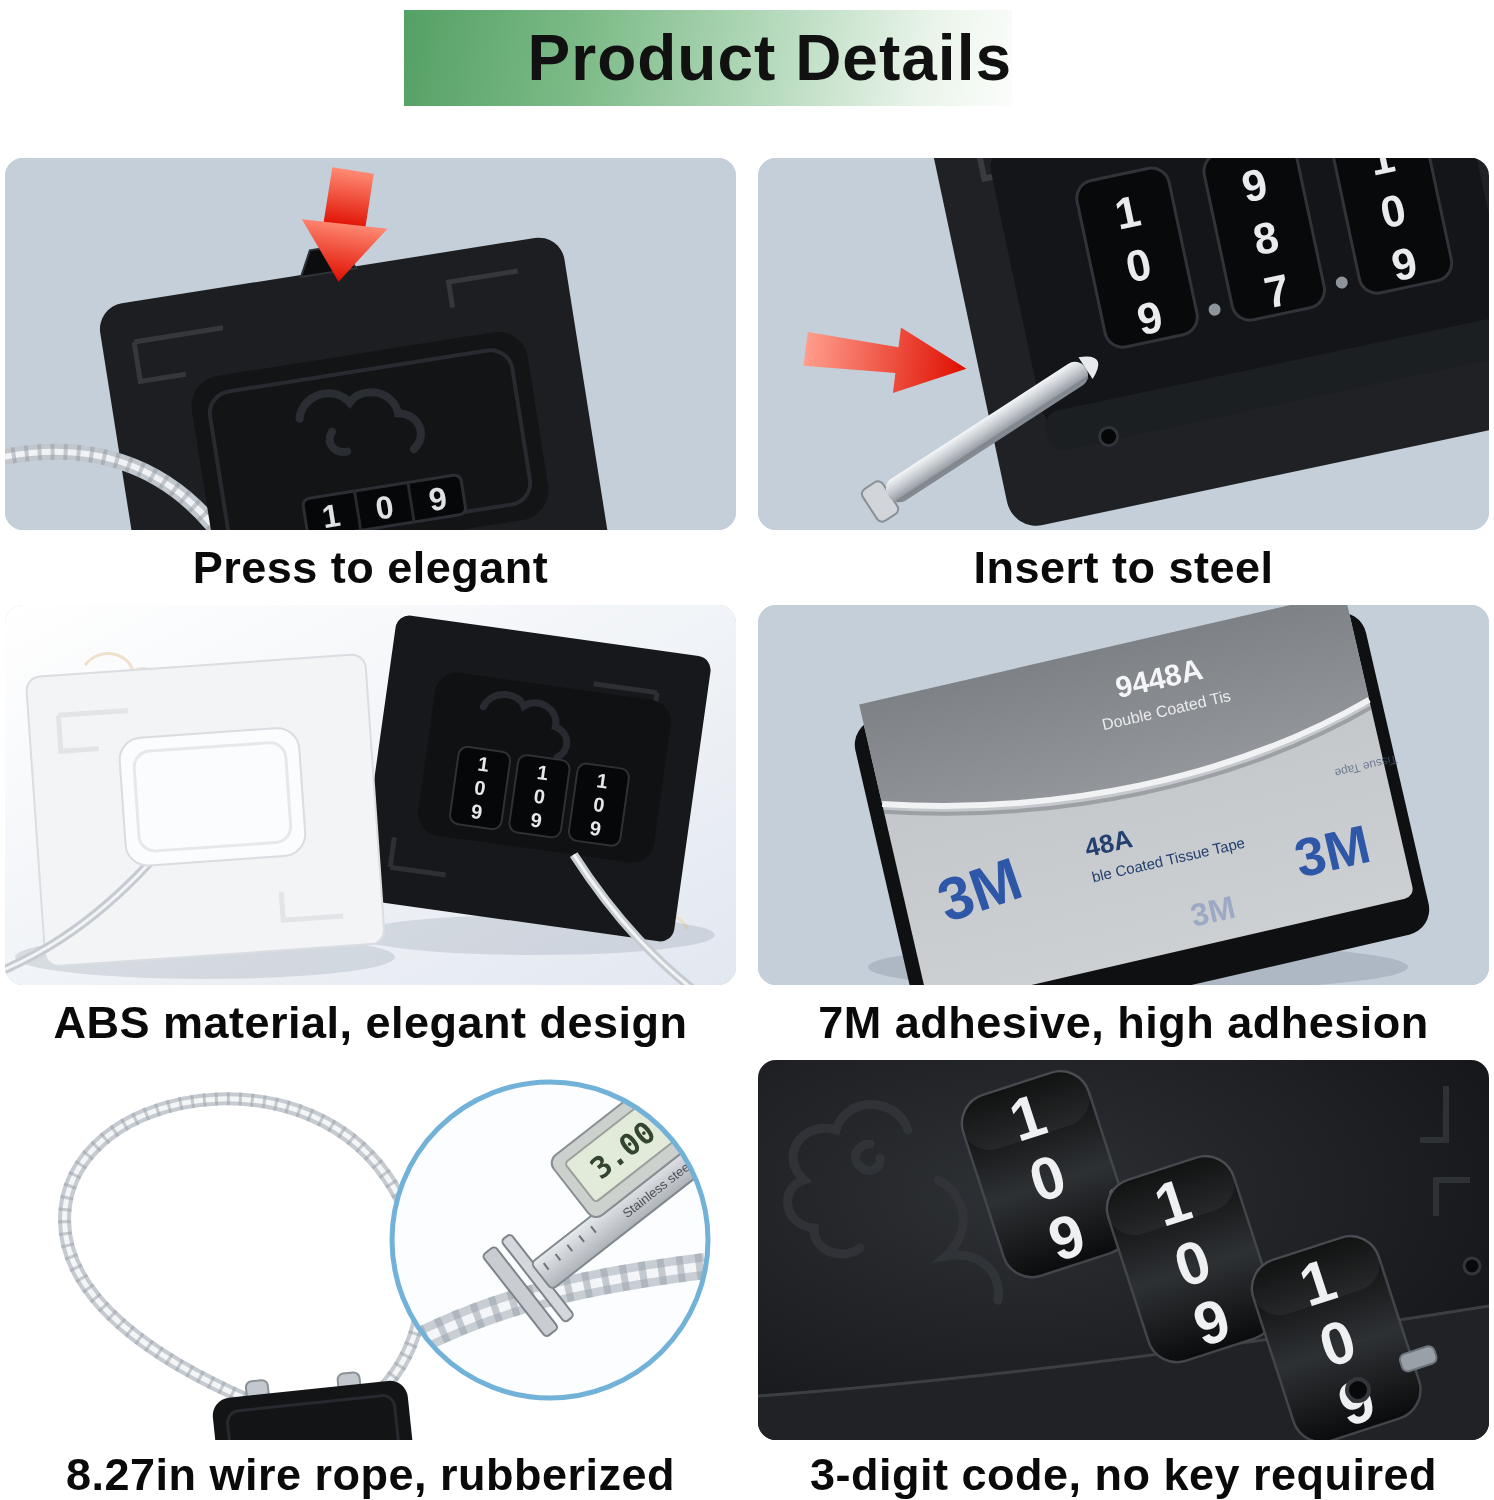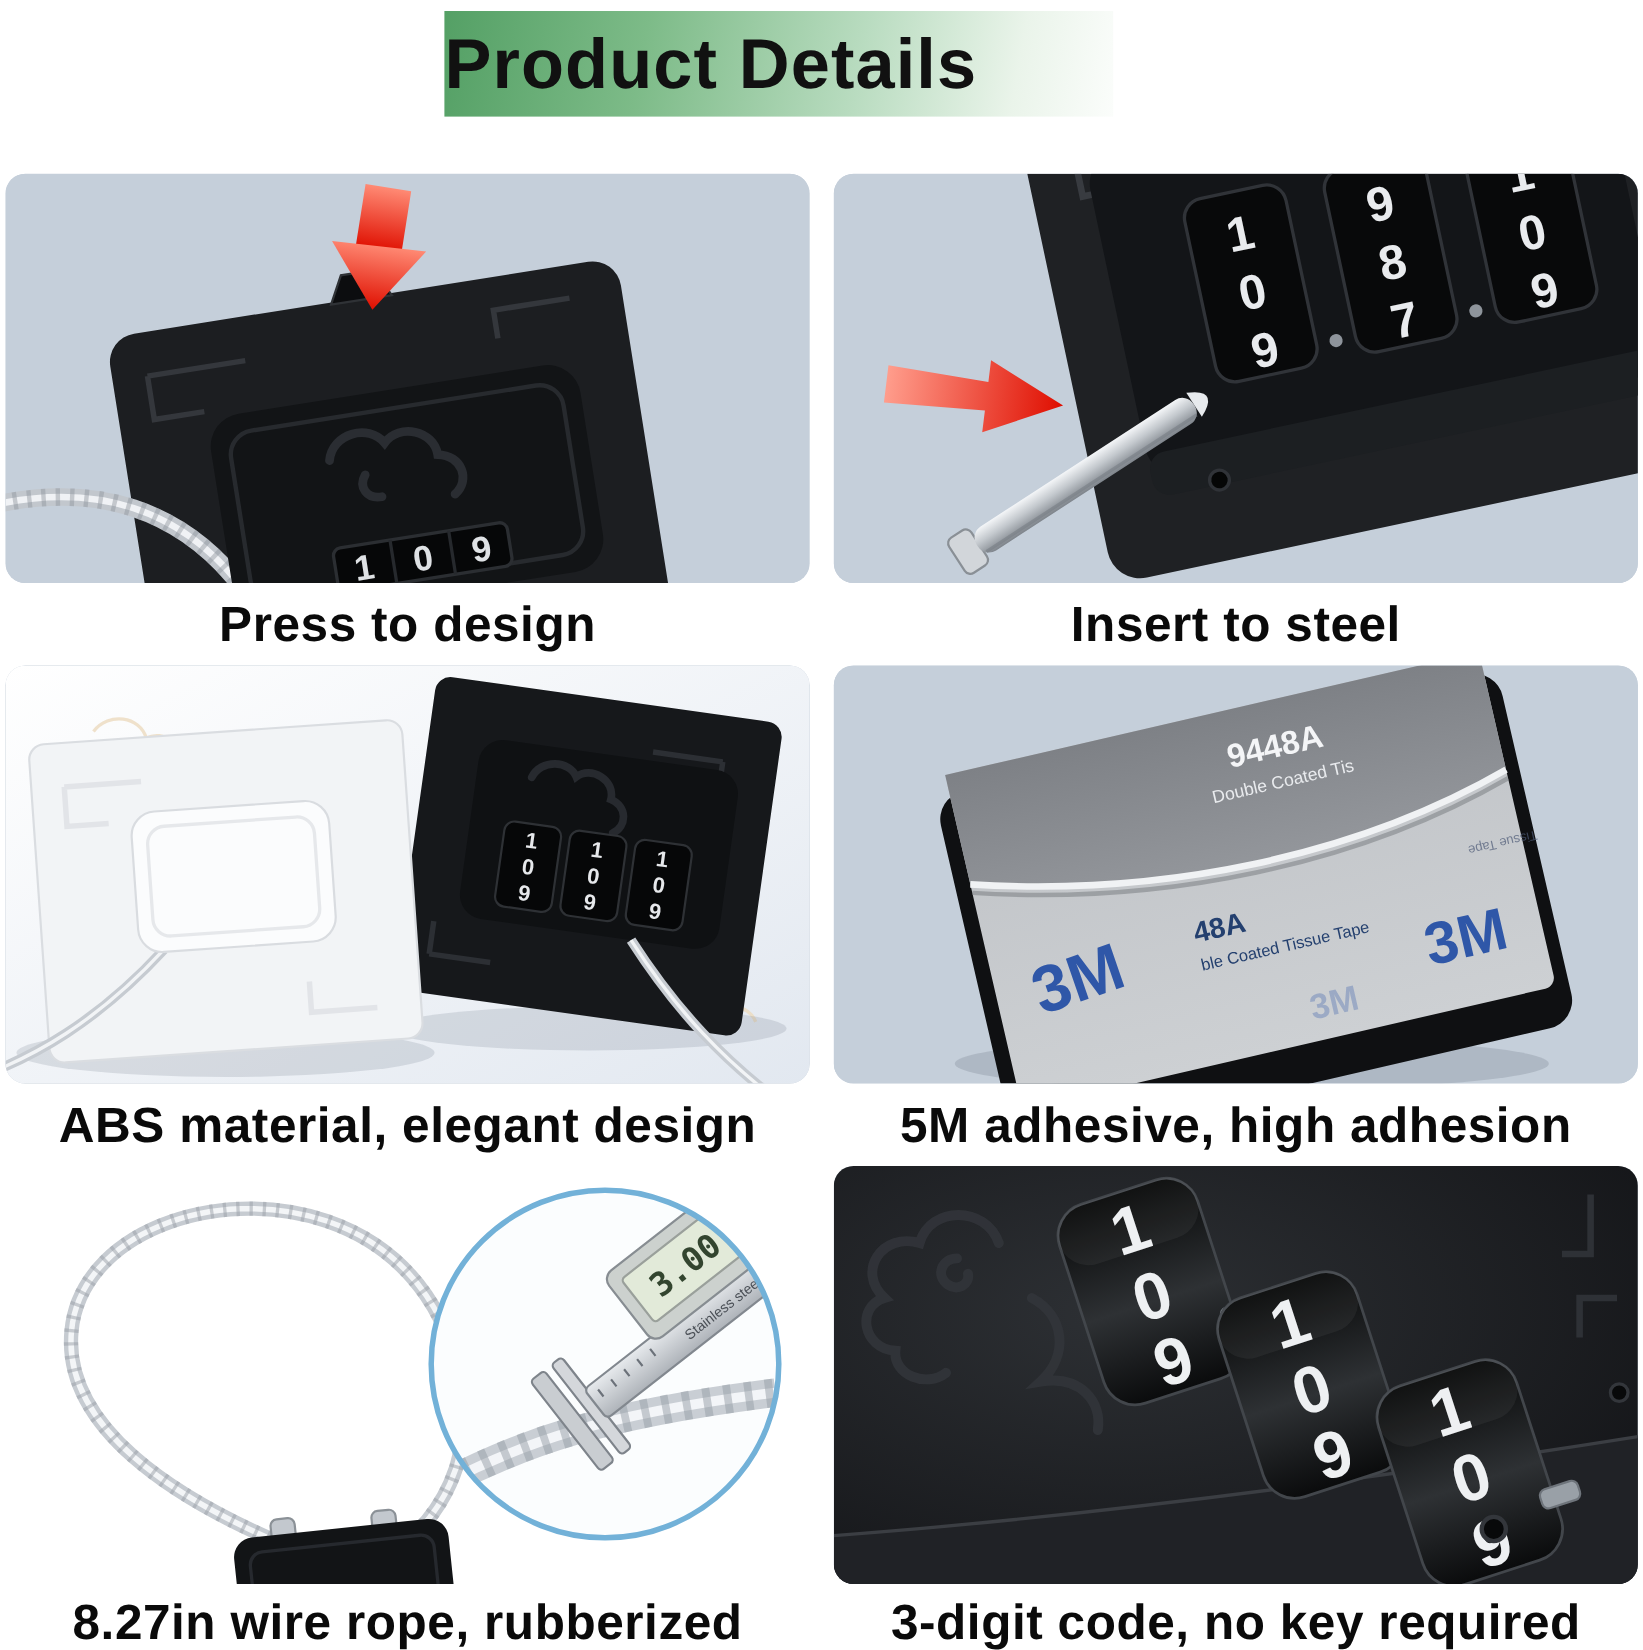--- a/index.html
+++ b/index.html
@@ -3,21 +3,21 @@
 <meta charset="utf-8">
 <style>
   * { margin:0; padding:0; box-sizing:border-box; }
   html,body { width:1494px; background:#ffffff; font-family:"Liberation Sans", sans-serif; }
   .page { position:relative; width:1494px; height:1500px; background:#ffffff; overflow:hidden; }
 
   .header { height:148px; }
   .title-band {
     margin:10px 0 0 404px; width:608px; height:96px;
     background:linear-gradient(100deg,#54a065 0%,#7dbb88 30%,#b9dcc0 62%,#eaf4ea 85%,#fbfdfb 100%);
-    display:flex; align-items:center; justify-content:flex-start;
+    display:flex; align-items:center; justify-content:flex-end;
   }
   .title-band h1 { font-size:64px; font-weight:700; color:#111; letter-spacing:1px; }
 
   .grid {
     display:grid; grid-template-columns:731px 731px; column-gap:22px; padding:0 5px;
   }
   .cell { display:flex; flex-direction:column; }
   .photo { width:731px; border-radius:18px; overflow:hidden; position:relative; background:#c5cfda; }
   .photo.h1 { height:372px; }
   .photo.h2 { height:380px; }
@@ -83,21 +83,21 @@
               <text x="370" y="362" font-size="32" font-weight="700" fill="#dfe2e5" text-anchor="middle">0</text>
               <text x="424" y="362" font-size="32" font-weight="700" fill="#dfe2e5" text-anchor="middle">9</text>
             </g>
           </g>
           <g transform="rotate(9 340 70)">
             <rect x="318" y="12" width="42" height="58" fill="url(#p1red)"></rect>
             <polygon points="296,68 382,64 342,124" fill="url(#p1red)"></polygon>
           </g>
         </svg>
       </div>
-      <figcaption class="caption cap1">Press to design</figcaption>
+      <figcaption class="caption cap1">Press to elegant</figcaption>
     </figure>
 
     <figure class="cell">
       <div class="photo h1">
         <svg viewBox="0 0 731 372">
           <defs>
             <linearGradient id="p2sil" x1="0" y1="0" x2="0" y2="1">
               <stop offset="0" stop-color="#f4f6f8"></stop>
                 <stop offset=".45" stop-color="#c3c8cd"></stop>
                 <stop offset="1" stop-color="#7e848b"></stop>
@@ -236,21 +236,21 @@
             <path d="M132 150 C 300 200, 480 204, 630 158" stroke="#74777c" stroke-width="4" opacity=".5" fill="none"></path>
             <text x="210" y="268" font-size="60" font-weight="700" fill="#2f57a8" text-anchor="middle" transform="rotate(-6 210 268)">3M</text>
             <text x="320" y="240" font-size="26" font-weight="700" fill="#24406f">48A</text>
             <text x="320" y="266" font-size="15" fill="#24406f">ble Coated Tissue Tape</text>
             <text x="560" y="308" font-size="54" font-weight="700" fill="#2f57a8" text-anchor="middle">3M</text>
             <text x="430" y="332" font-size="32" font-weight="700" fill="#2f57a8" opacity=".3" text-anchor="middle">3M</text>
             <text x="0" y="0" font-size="12" fill="#4e5b77" opacity=".7" text-anchor="middle" transform="translate(612 210) rotate(180)">Tissue Tape</text>
           </g>
         </svg>
       </div>
-      <figcaption class="caption cap2">5M adhesive, high adhesion</figcaption>
+      <figcaption class="caption cap2">7M adhesive, high adhesion</figcaption>
     </figure>
 
     <figure class="cell">
       <div class="photo h2 white">
         <svg viewBox="0 0 731 380">
           <defs>
             <linearGradient id="p5sil" x1="0" y1="0" x2="0" y2="1">
               <stop offset="0" stop-color="#e7eaed"></stop>
                 <stop offset="1" stop-color="#aeb3b9"></stop>
             </linearGradient>

